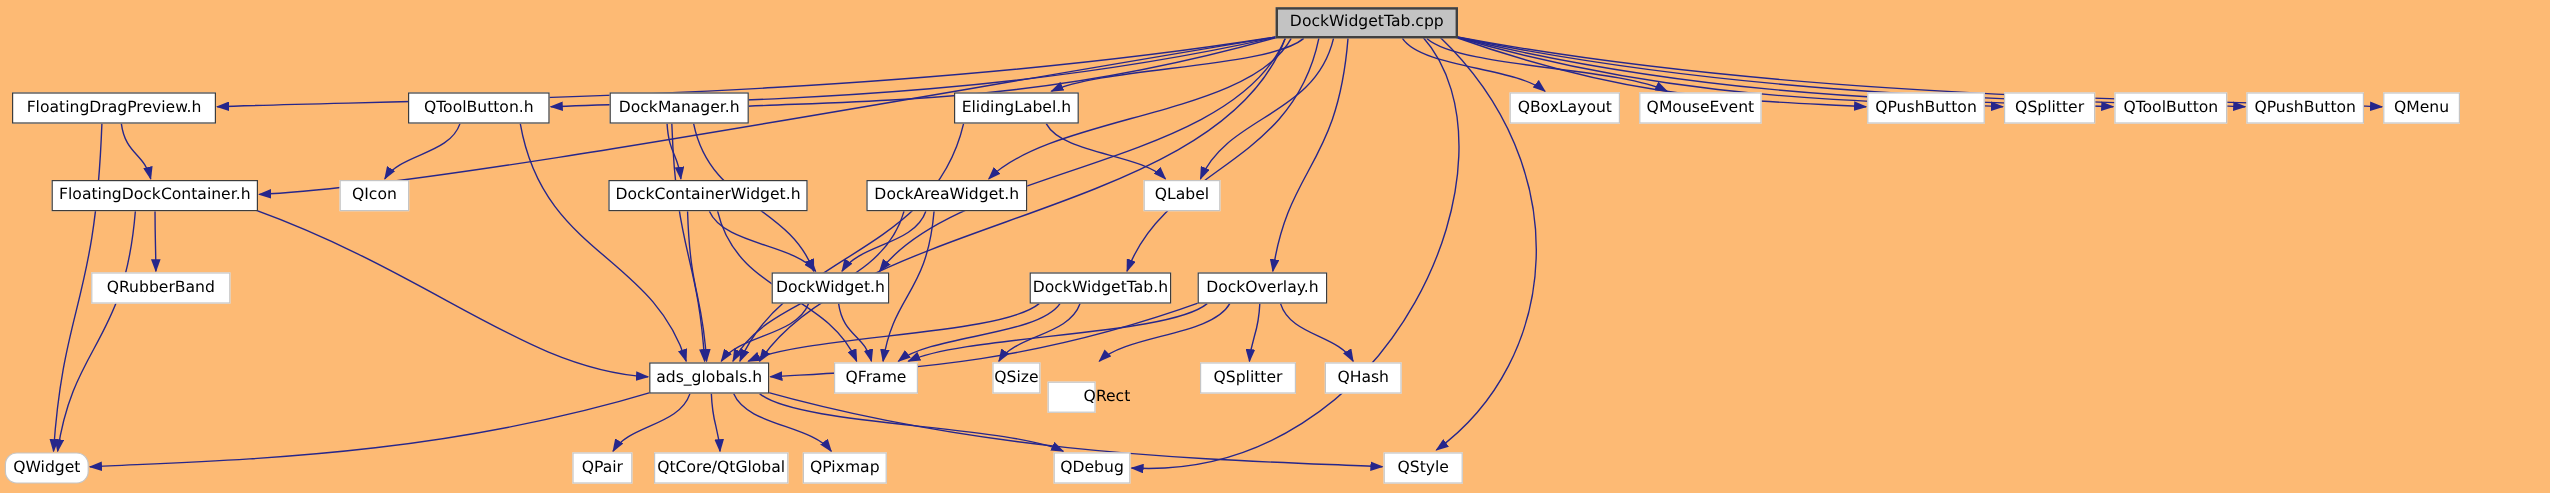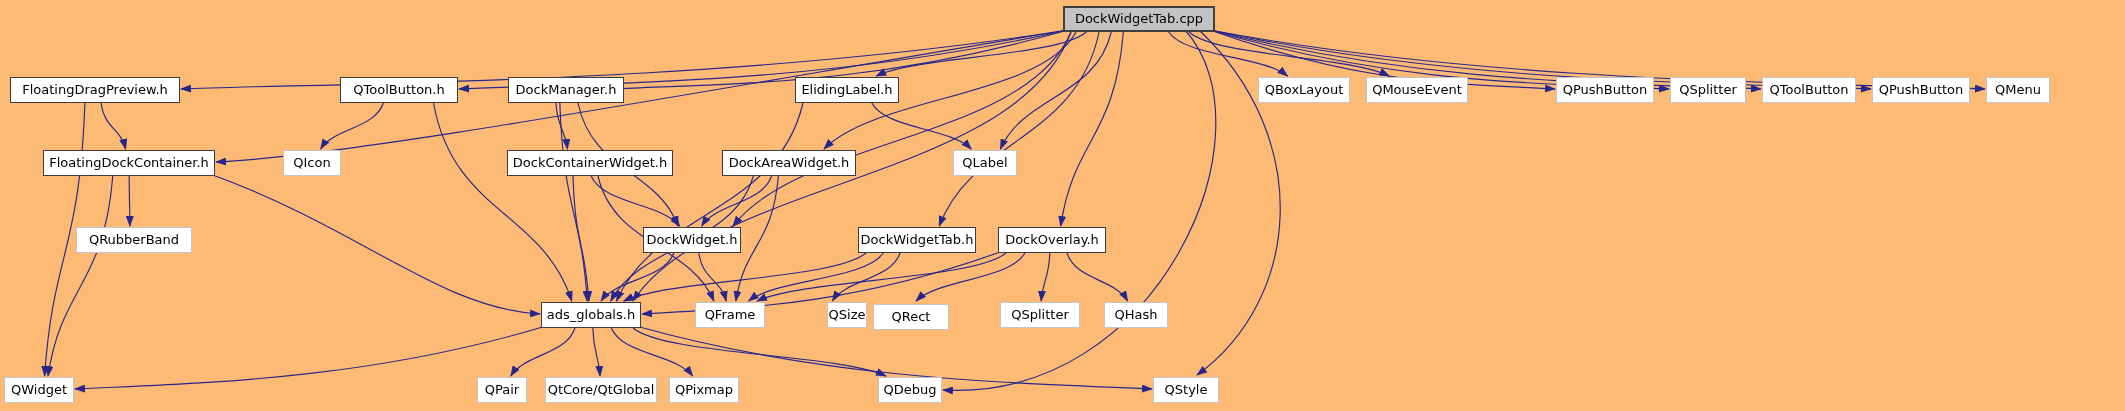--- a/index.html
+++ b/index.html
@@ -112,23 +112,23 @@
       <div class="node internal" style="left: 486px; top: 150px; width: 166px; margin-left: 21px;">DockContainerWidget.h</div>
       <div class="node internal" style="left: 722px; top: 150px; width: 134px;">DockAreaWidget.h</div>
       <div class="node external" style="left: 953px; top: 150px; width: 64px;">QLabel</div>
       <div class="node external" style="left: 76px; top: 227px; width: 116px;">QRubberBand</div>
       <div class="node internal" style="left: 643px; top: 227px; width: 98px;">DockWidget.h</div>
       <div class="node internal" style="left: 858px; top: 227px; width: 118px;">DockWidgetTab.h</div>
       <div class="node internal" style="left: 998px; top: 227px; width: 108px;">DockOverlay.h</div>
       <div class="node internal" style="left: 541px; top: 302px; width: 100px;">ads_globals.h</div>
       <div class="node external" style="left: 695px; top: 302px; width: 70px;">QFrame</div>
       <div class="node external" style="left: 795px; top: 302px; width: 40px; margin-left: 32px;">QSize</div>
-      <div class="node external" style="left: 873px; top: 304px; width: 76px;">QRect</div>
+      <div class="node external" style="left: 873px; top: 318px; width: 40px; padding-left: 29px;">QRect</div>
       <div class="node external" style="left: 1000px; top: 302px; width: 80px;">QSplitter</div>
       <div class="node external" style="left: 1104px; top: 302px; width: 64px;">QHash</div>
-      <div class="node external" style="left: 4px; top: 377px; width: 70px;">QWidget</div>
+      <div class="node external" style="left: 4px; top: 377px; width: 70px; border-radius: 10px;">QWidget</div>
       <div class="node external" style="left: 477px; top: 377px; width: 50px;">QPair</div>
       <div class="node external" style="left: 545px; top: 377px; width: 112px;">QtCore/QtGlobal</div>
       <div class="node external" style="left: 669px; top: 377px; width: 70px;">QPixmap</div>
       <div class="node external" style="left: 878px; top: 377px; width: 64px;">QDebug</div>
       <div class="node external" style="left: 1153px; top: 377px; width: 66px;">QStyle</div>
     </div>
 </div>
 
 </body></html>

